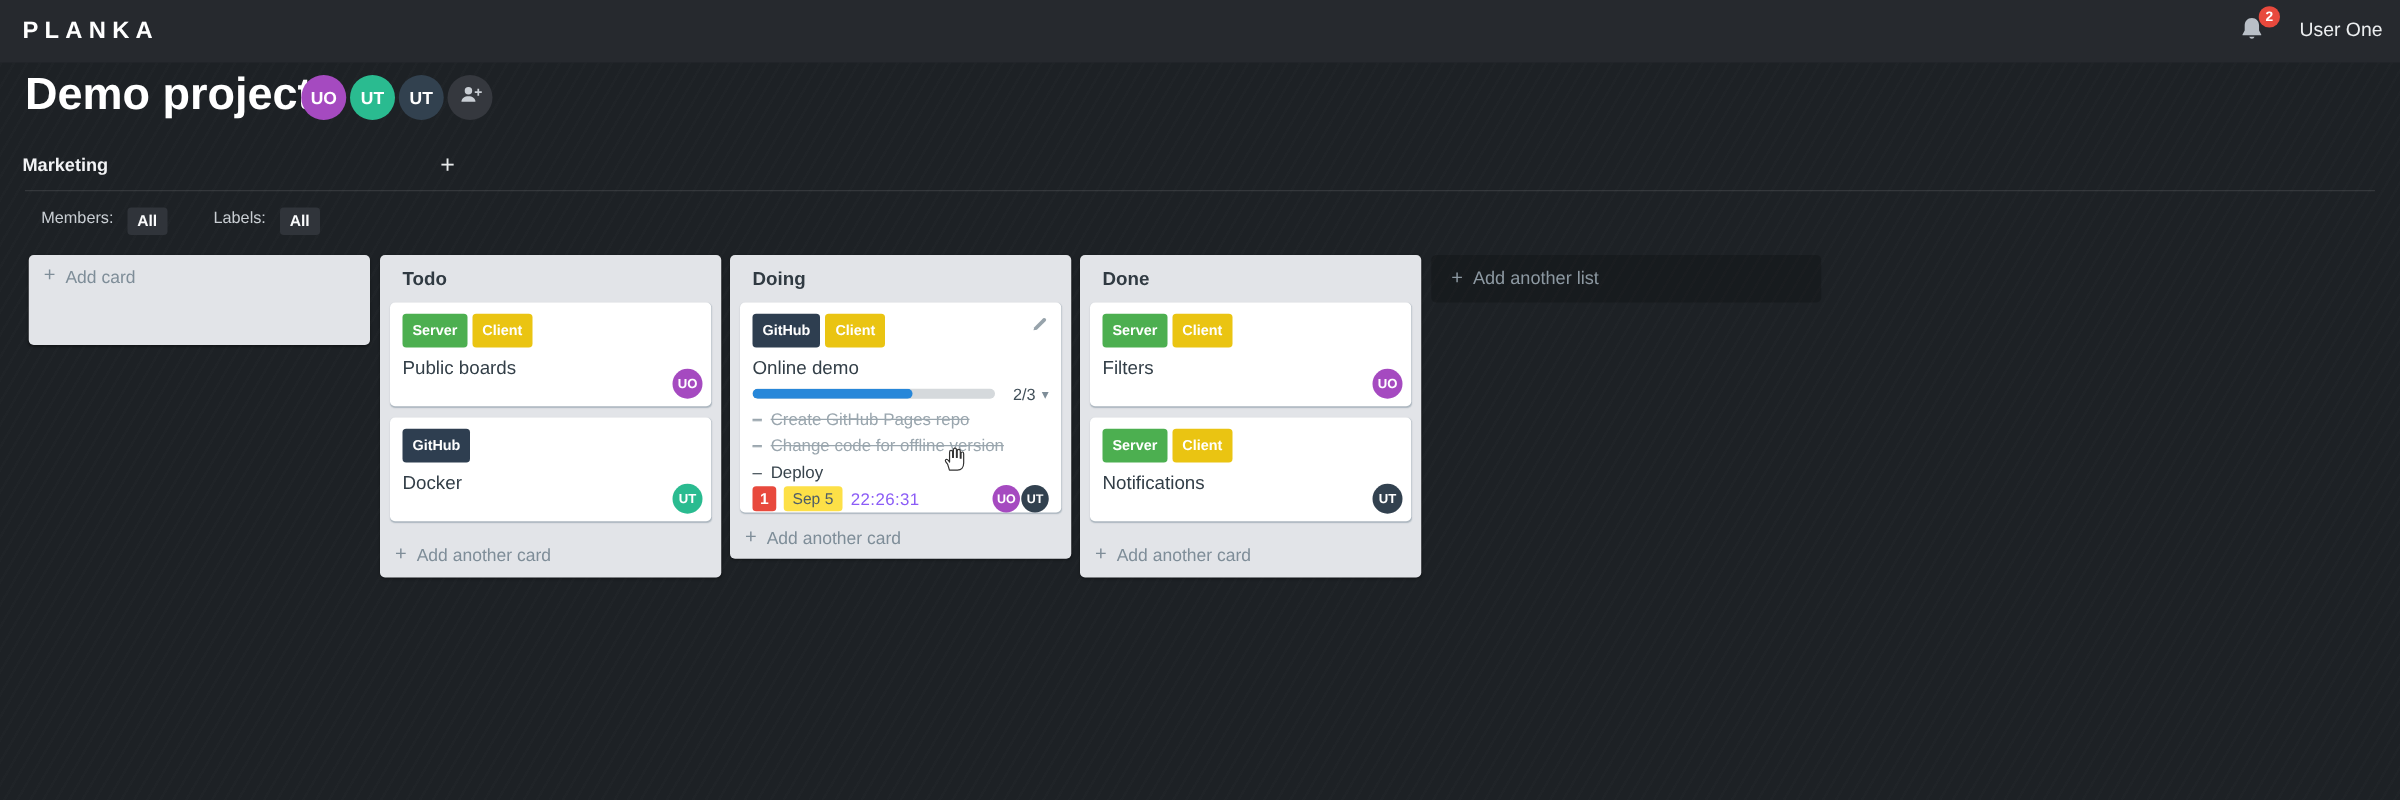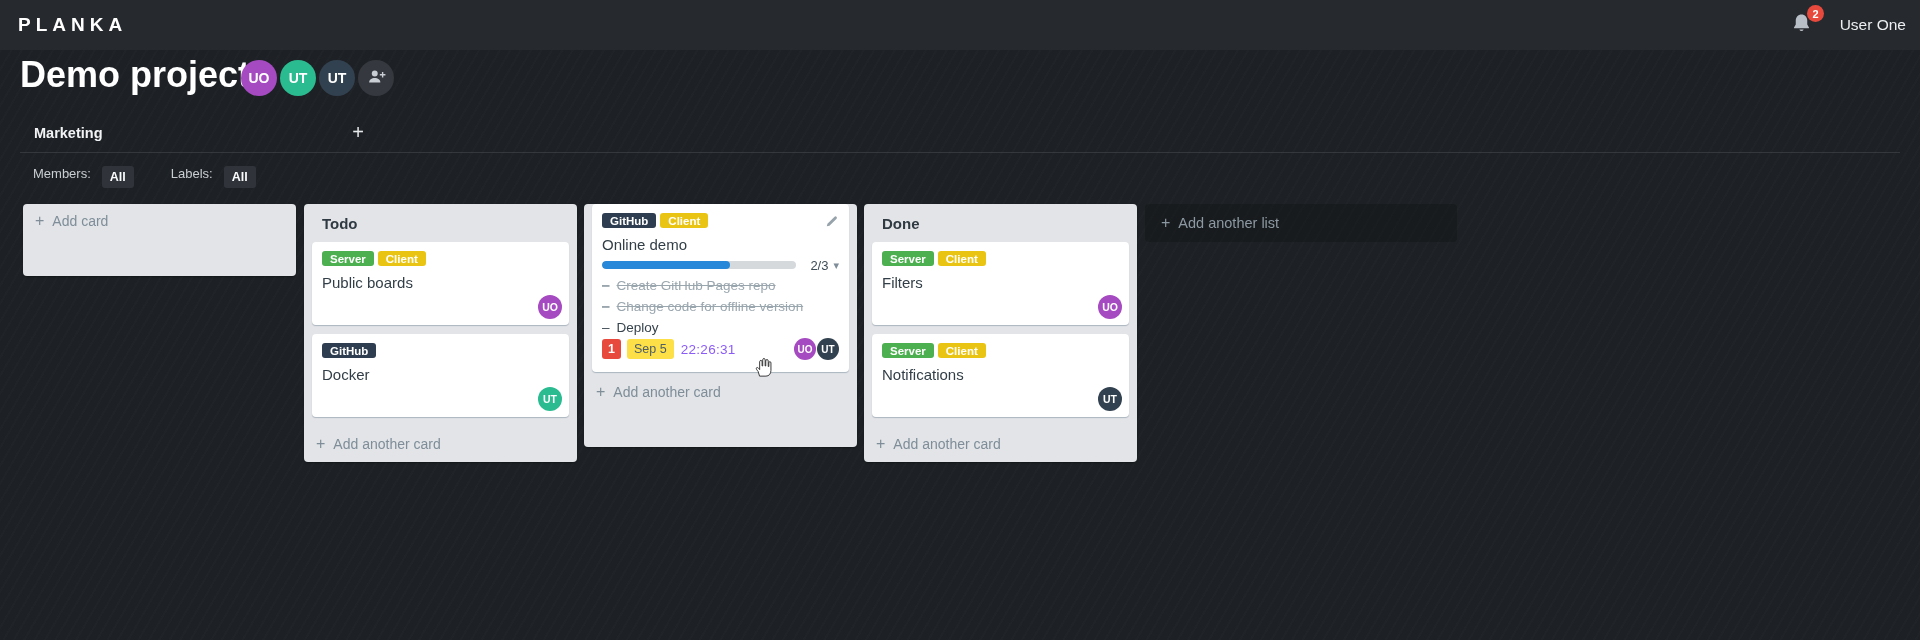--- a/index.html
+++ b/index.html
@@ -24,21 +24,21 @@
   .av { border-radius:50%; color:#fff; font-weight:bold; display:flex; align-items:center; justify-content:center; flex:none; }
   .av36 { width:36px; height:36px; font-size:14px; }
   .av24 { width:24px; height:24px; font-size:10.5px; }
   .av22 { width:22px; height:22px; font-size:10px; }
   .add-member { width:36px; height:36px; border-radius:50%; background:#35383e; display:flex; align-items:center; justify-content:center; cursor:pointer; }
 
   
   .tabs { position:absolute; top:113px; left:0; width:1920px; height:39px; }
   .tab { position:absolute; top:0; height:39px; display:flex; align-items:center;
     font-size:14.5px; font-weight:600; color:#f2f3f5; cursor:pointer; }
-  .tab-marketing { left:34px; }
+  .tab-marketing { left:18px; }
   .tab-development { left:181px; width:159px; padding-left:14px; background:#282c31; border-radius:5px 5px 0 0; }
   .tab-plus { position:absolute; left:345px; top:0; width:26px; height:39px; display:flex; align-items:center; justify-content:center;
     color:#e7e9ea; font-size:20px; cursor:pointer; }
   .tabs-divider { position:absolute; top:152px; left:20px; width:1880px; height:1px; background:rgba(255,255,255,0.10); }
 
   
   .filter-bar { position:absolute; left:33px; top:166px; height:24px; display:flex; align-items:flex-start;
     font-size:13px; color:#c9ced3; }
   .f-label { margin-right:11px; }
   .f-btn { background:#30343a; border-radius:3px; padding:4px 8px; color:#fbfcfd; font-size:12.5px; font-weight:600; cursor:pointer; }
@@ -51,21 +51,21 @@
   .list-todo { left:304px; height:258px; }
   .list-doing{ left:584px; height:243px; }
   .list-done { left:864px; height:258px; }
   .list-header { padding:12px 18px 10px; line-height:16px; font-size:15px; font-weight:bold; color:#303a42; cursor:pointer; }
   .cards { padding:0 8px; display:flex; flex-direction:column; gap:9px; }
   .card { position:relative; background:#ffffff; border-radius:4px; padding:9px 10px;
     box-shadow:0 1px 1px rgba(9,45,66,0.25); cursor:pointer; }
   .card.simple { height:83px; }
   .card.rich { height:168px; }
   .label-row { display:flex; gap:4px; }
-  .chip { height:15px; padding:0 8px; border-radius:3px; color:#fff; font-size:11.5px; font-weight:bold;
+  .chip { height:27px; padding:0 8px; border-radius:3px; color:#fff; font-size:11.5px; font-weight:bold;
     display:flex; align-items:center; }
   .card-title { margin-top:9px; font-size:15px; color:#323e47; line-height:16px; }
   .card-avatar { position:absolute; right:7px; bottom:6px; }
   .edit-icon { position:absolute; top:10px; right:10px; width:14px; height:14px; cursor:pointer; }
 
   .progress-row { display:flex; align-items:center; margin-top:5px; height:14px; }
   .pbar { width:194px; height:8px; border-radius:4px; background:#d5d9dc; overflow:hidden; }
   .pfill { height:100%; border-radius:4px; }
   .pcount { margin-left:auto; font-size:13px; color:#3f4d57; }
   .pcaret { margin-left:5px; color:#7e8d98; font-size:11px; cursor:pointer; }
@@ -172,20 +172,21 @@
       </div>
 
     </div>
     <div class="add-row lower">
       <span class="plus">+</span>
       <span>Add another card</span>
     </div>
   </section>
 
   <section class="list list-doing">
+    <div class="list-header">Doing</div>
     <div class="cards">
 
       <div class="card rich">
         <div class="label-row">
           <span class="chip" style="background: rgb(46, 62, 80);">GitHub</span>
           <span class="chip" style="background: rgb(234, 196, 18);">Client</span>
         </div>
         <div class="edit-icon">
           <svg width="14" height="14" viewBox="0 0 24 24" fill="#97a3ab">
             <path d="M3 21l1.2-4.2L16.4 4.6a2.5 2.5 0 0 1 3.5 3.5L7.7 20.3 3 21z"></path>

